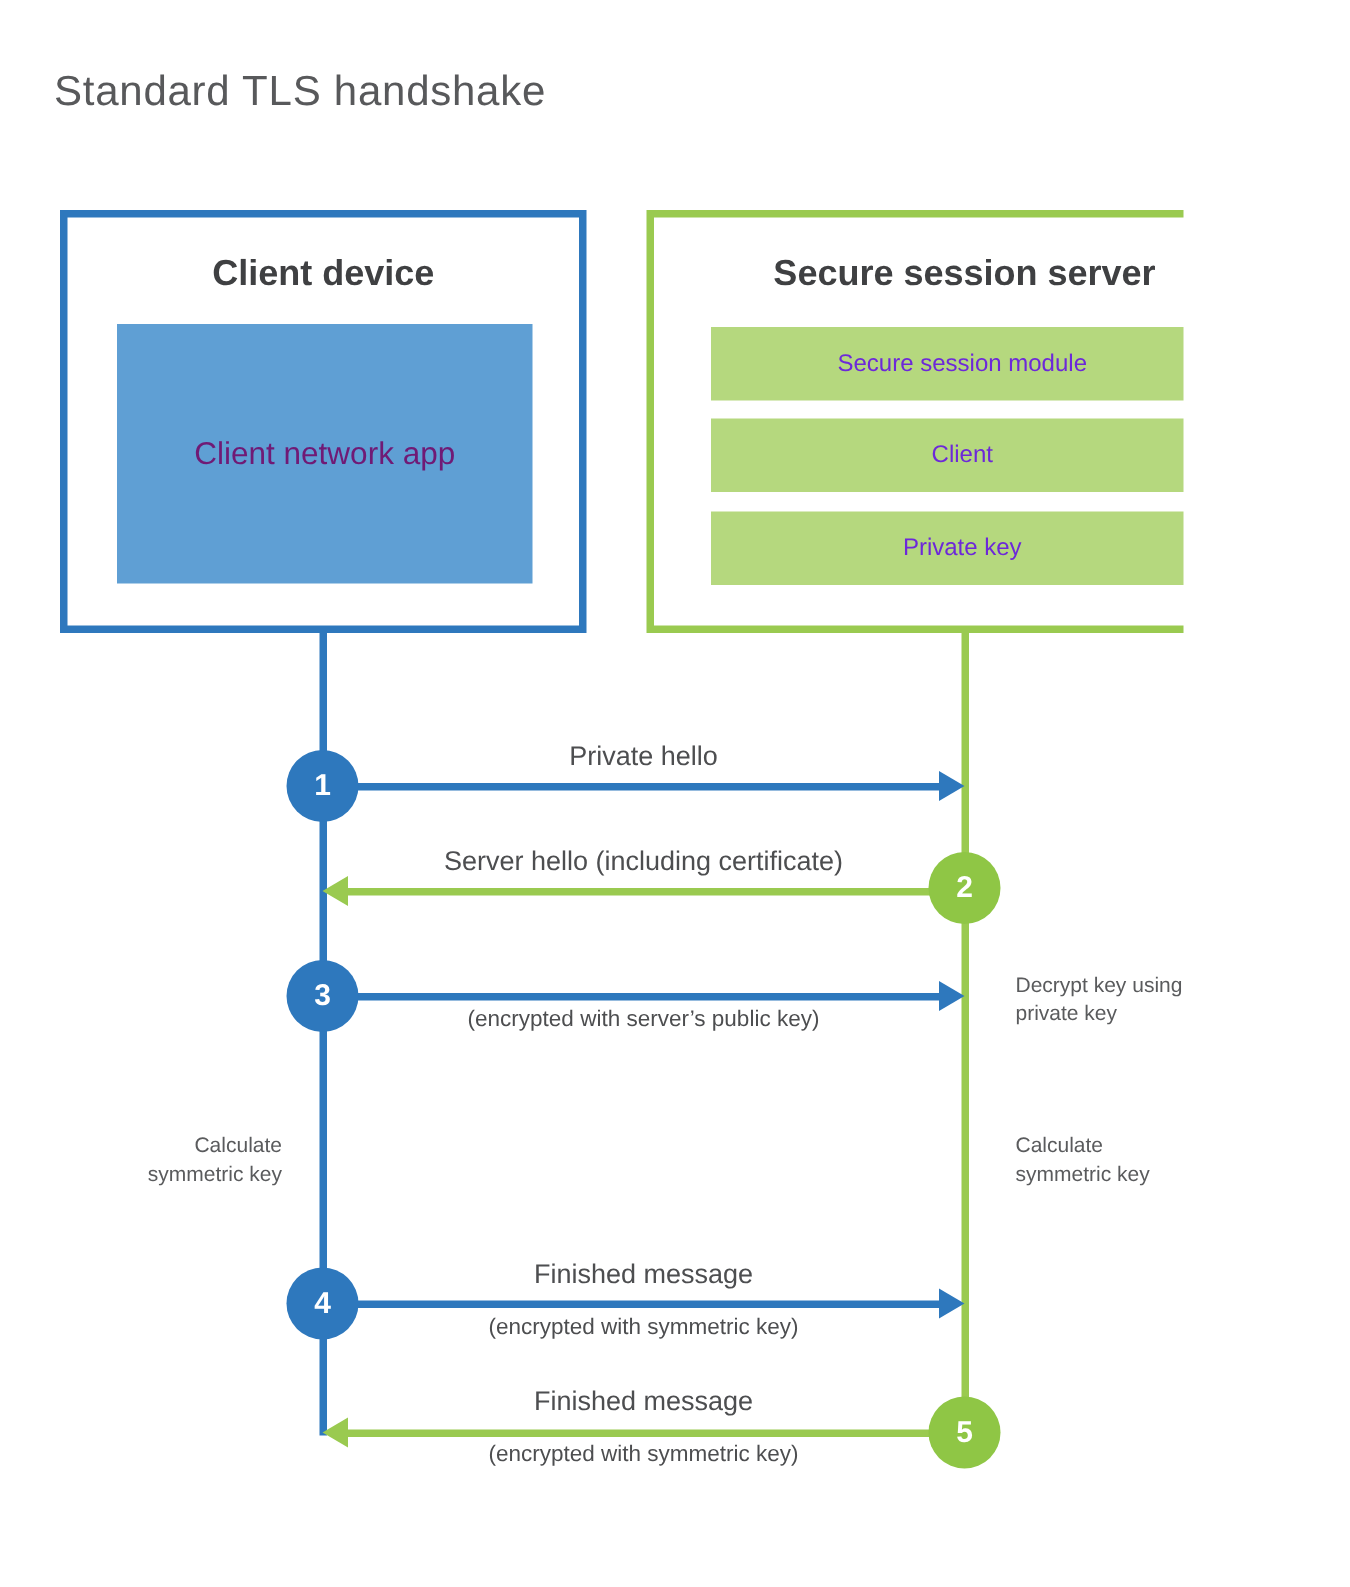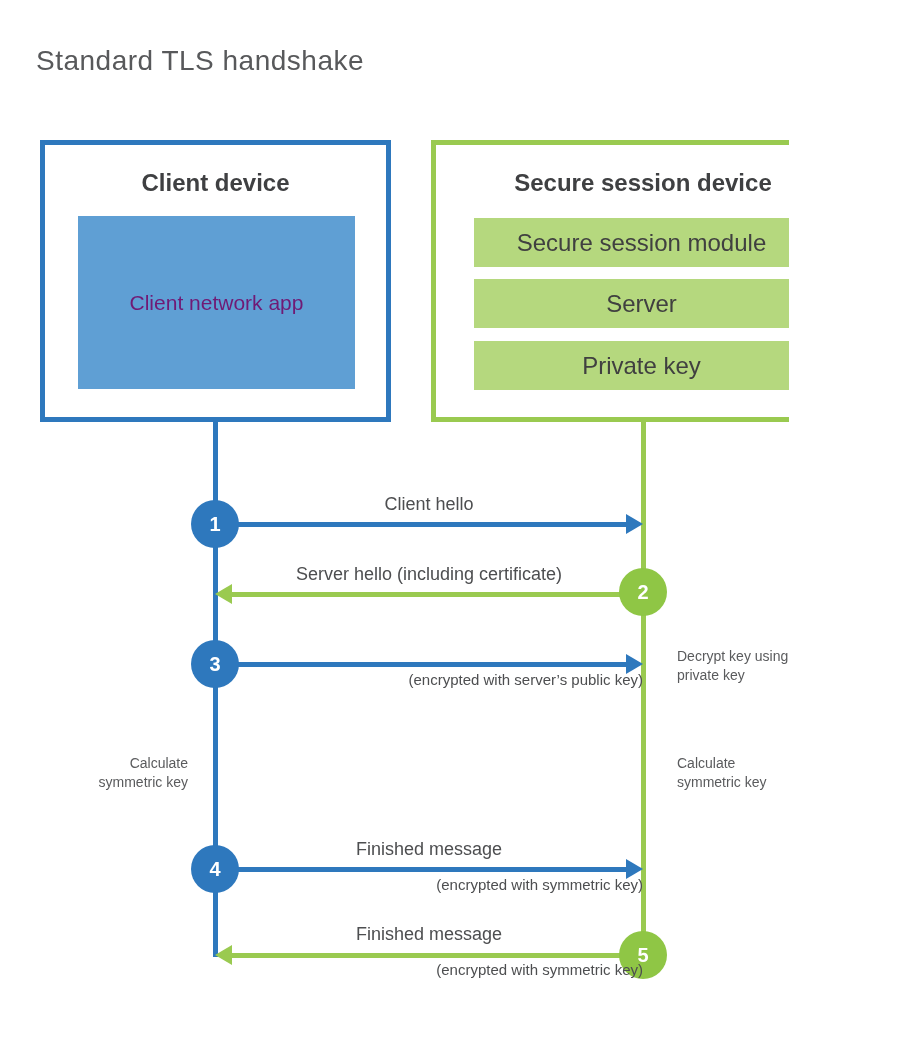--- a/index.html
+++ b/index.html
@@ -56,22 +56,22 @@
     color: #701a75;
     font-size: 21px;
     line-height: 1.6;
     max-width: 200px;
   }
   .server-bar {
     position: absolute;
     left: 474px;
     width: 335px; height: 49px;
     background: #b5d87e;
-    color: #404040;
-    font-size: 24px;
+    color: #6d28d9;
+    font-size: 16px;
     text-align: center;
     line-height: 49px;
   }
   .bar-1 { top: 201px; }
   .bar-2 { top: 262px; }
   .bar-3 { top: 324px; }
   
   .vline { position: absolute; width: 5px; }
   .vline-client { left: 213px; top: 403px; height: 537px; background: #2e78bd; }
   .vline-server { left: 641px; top: 403px; height: 535px; background: #9aca50; }
@@ -114,21 +114,21 @@
   .msg-label {
     position: absolute;
     left: 215px; width: 428px;
     text-align: center;
     font-size: 18px;
     color: #4d4e50;
   }
   .msg-sub {
     position: absolute;
     left: 215px; width: 428px;
-    text-align: right;
+    text-align: center;
     font-size: 15px;
     color: #4d4e50;
   }
   .l1 { top: 477px; }
   .l2 { top: 547px; }
   .l3 { top: 617px; }
   .s3 { top: 654px; }
   .l4 { top: 822px; }
   .s4 { top: 859px; }
   .l5 { top: 907px; }
@@ -153,24 +153,24 @@
   <div class="page-title">Standard TLS handshake</div>
 
   <div class="outer-box client-box">
     <div class="box-title">Client device</div>
   </div>
   <div class="client-app">
     <span>Client network app</span>
   </div>
 
   <div class="outer-box server-box">
-    <div class="box-title">Secure session device</div>
+    <div class="box-title">Secure session server</div>
   </div>
   <div class="server-bar bar-1">Secure session module</div>
-  <div class="server-bar bar-2">Server</div>
+  <div class="server-bar bar-2">Client</div>
   <div class="server-bar bar-3">Private key</div>
 
   <div class="vline vline-client"></div>
   <div class="vline vline-server"></div>
 
   <div class="arrow-line blue-line a1-line"></div>
   <div class="arrow-head head-right a1-head"></div>
 
   <div class="arrow-line green-line a2-line"></div>
   <div class="arrow-head head-left a2-head"></div>
@@ -183,21 +183,21 @@
 
   <div class="arrow-line green-line a5-line"></div>
   <div class="arrow-head head-left a5-head"></div>
 
   <div class="step-circle circle-blue c1">1</div>
   <div class="step-circle circle-green c2">2</div>
   <div class="step-circle circle-blue c3">3</div>
   <div class="step-circle circle-blue c4">4</div>
   <div class="step-circle circle-green c5">5</div>
 
-  <div class="msg-label l1">Client hello</div>
+  <div class="msg-label l1">Private hello</div>
   <div class="msg-label l2">Server hello (including certificate)</div>
   <div class="msg-sub s3">(encrypted with server’s public key)</div>
   <div class="msg-label l4">Finished message</div>
   <div class="msg-sub s4">(encrypted with symmetric key)</div>
   <div class="msg-label l5">Finished message</div>
   <div class="msg-sub s5">(encrypted with symmetric key)</div>
 
   <div class="side-note note-decrypt">Decrypt key using
 private key</div>
   <div class="side-note note-calc-left">Calculate

